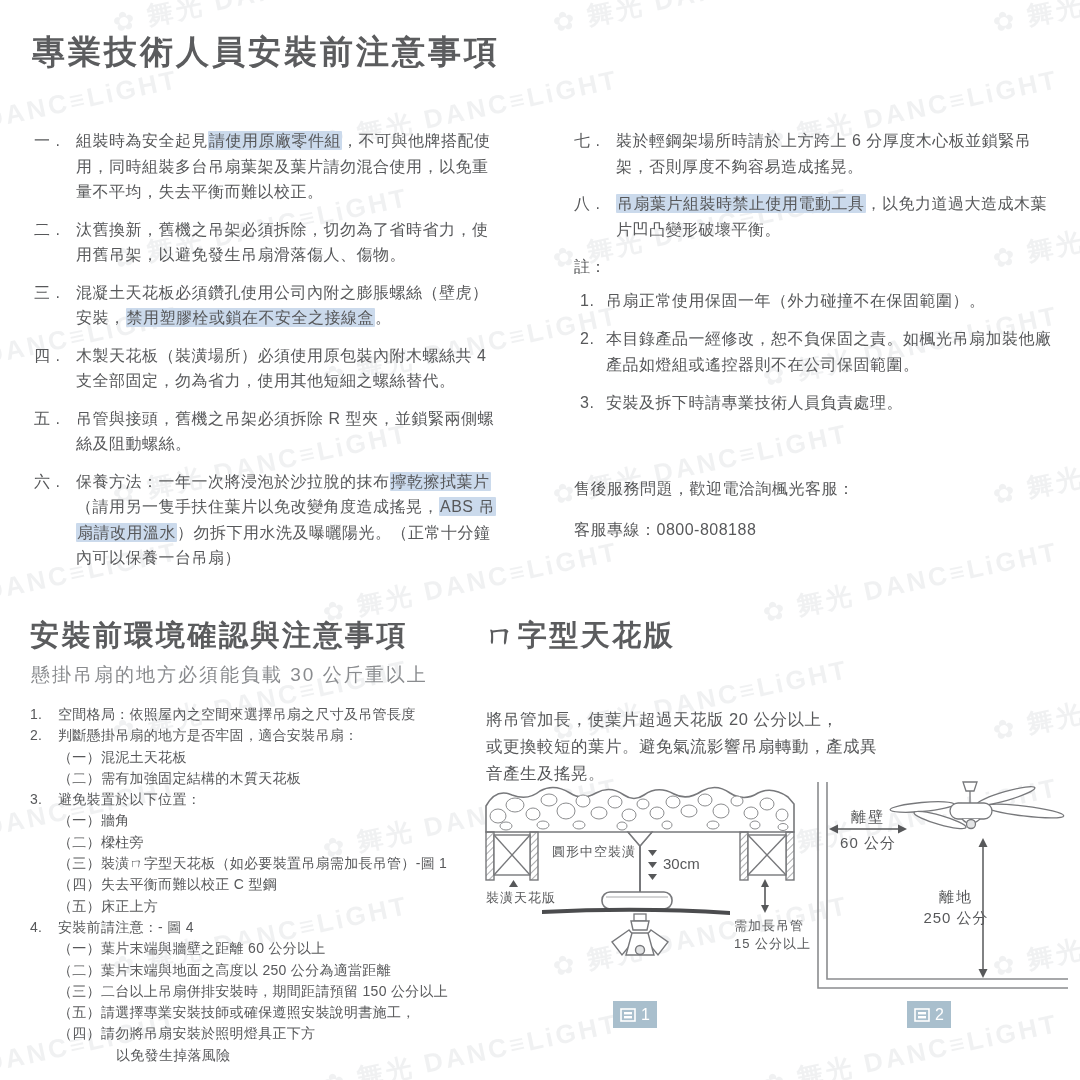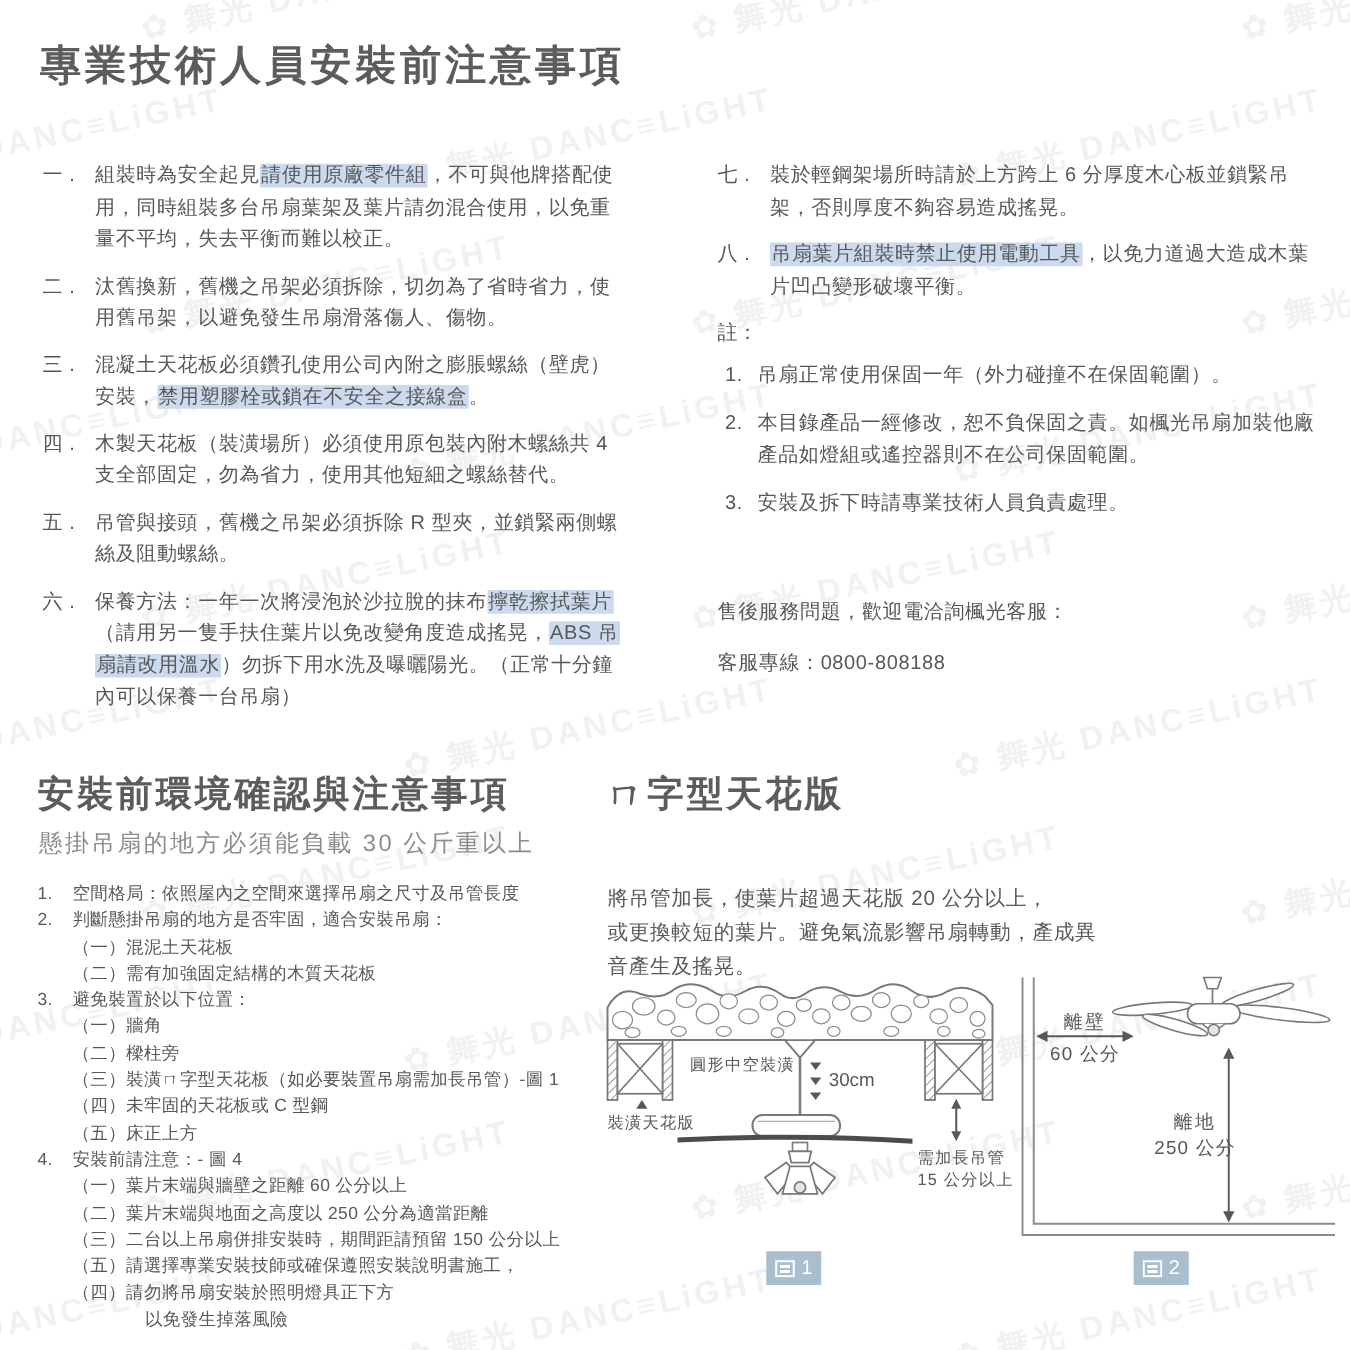--- a/index.html
+++ b/index.html
@@ -170,21 +170,21 @@
         <div class="e-line ind1">
           <span>（一）牆角</span>
         </div>
         <div class="e-line ind1">
           <span>（二）樑柱旁</span>
         </div>
         <div class="e-line ind1">
           <span>（三）裝潢ㄇ字型天花板（如必要裝置吊扇需加長吊管）-圖 1</span>
         </div>
         <div class="e-line ind1">
-          <span>（四）未牢固的天花板或 C 型鋼</span>
+          <span>（四）失去平衡而難以校正 C 型鋼</span>
         </div>
         <div class="e-line ind1">
           <span>（五）床正上方</span>
         </div>
         <div class="e-line">
           <span class="e-lead">4.</span>
           <span>安裝前請注意：- 圖 4</span>
         </div>
         <div class="e-line ind1">
           <span>（一）葉片末端與牆壁之距離 60 公分以上</span>

